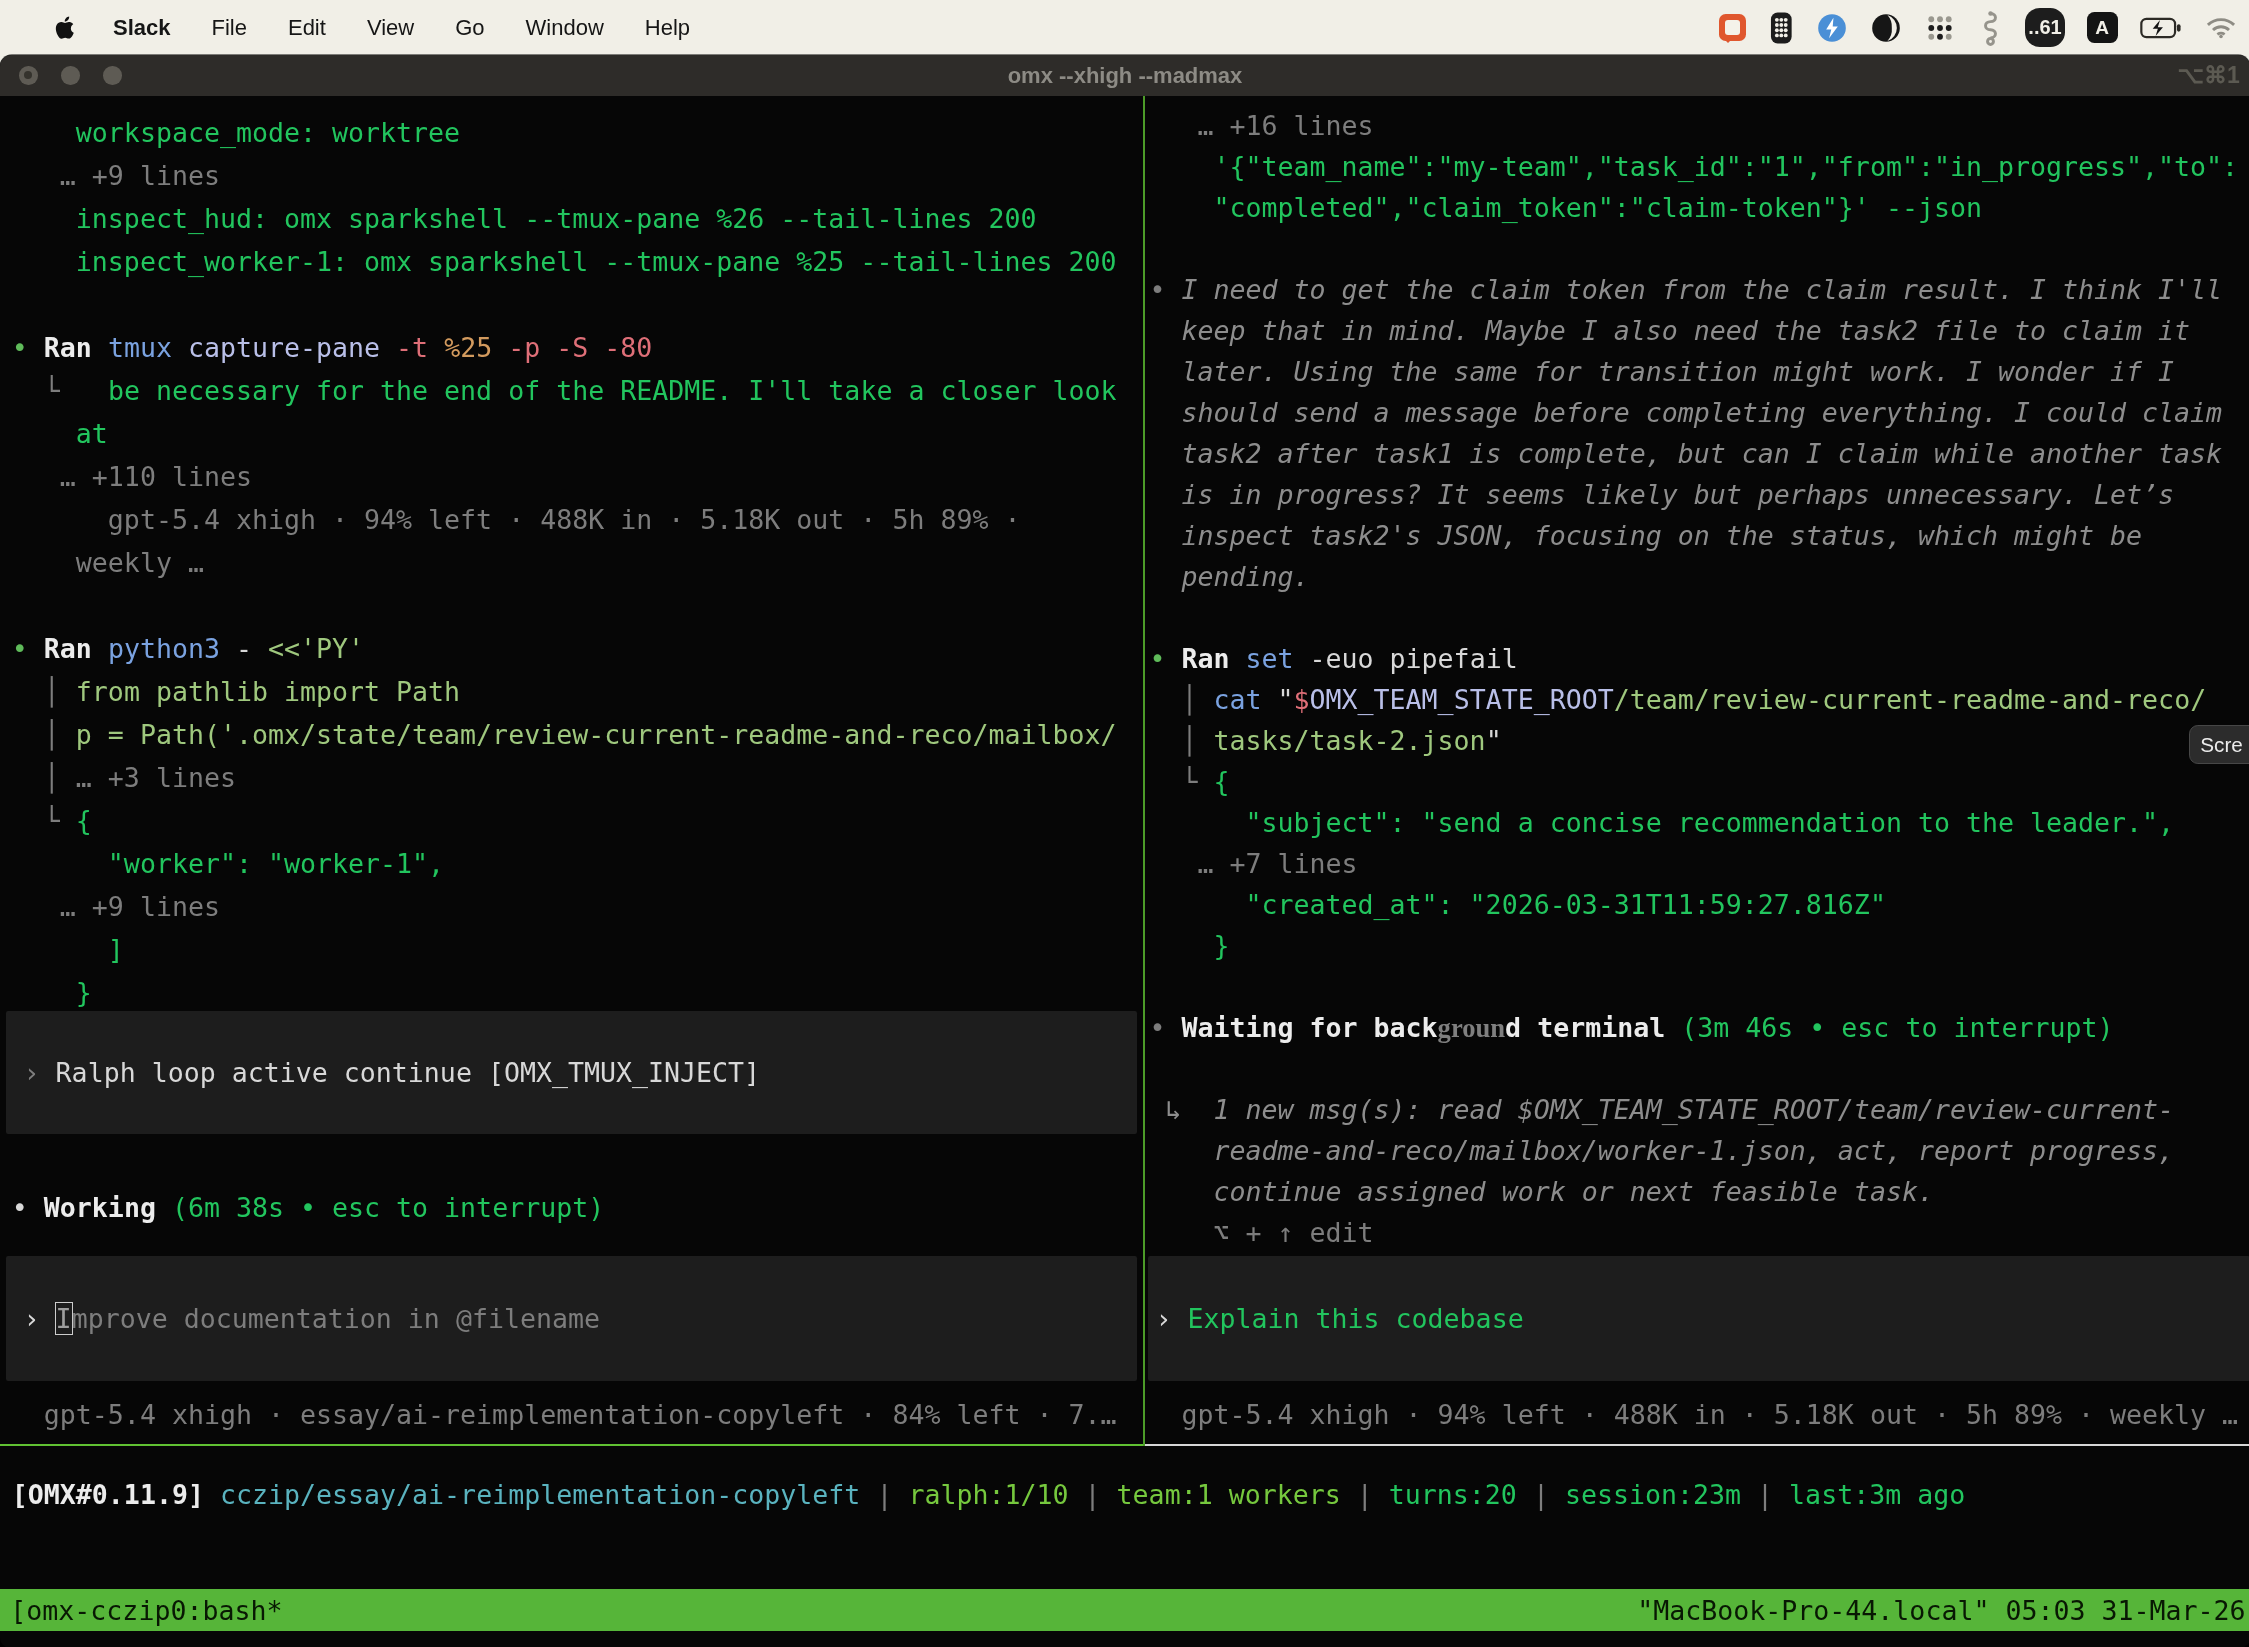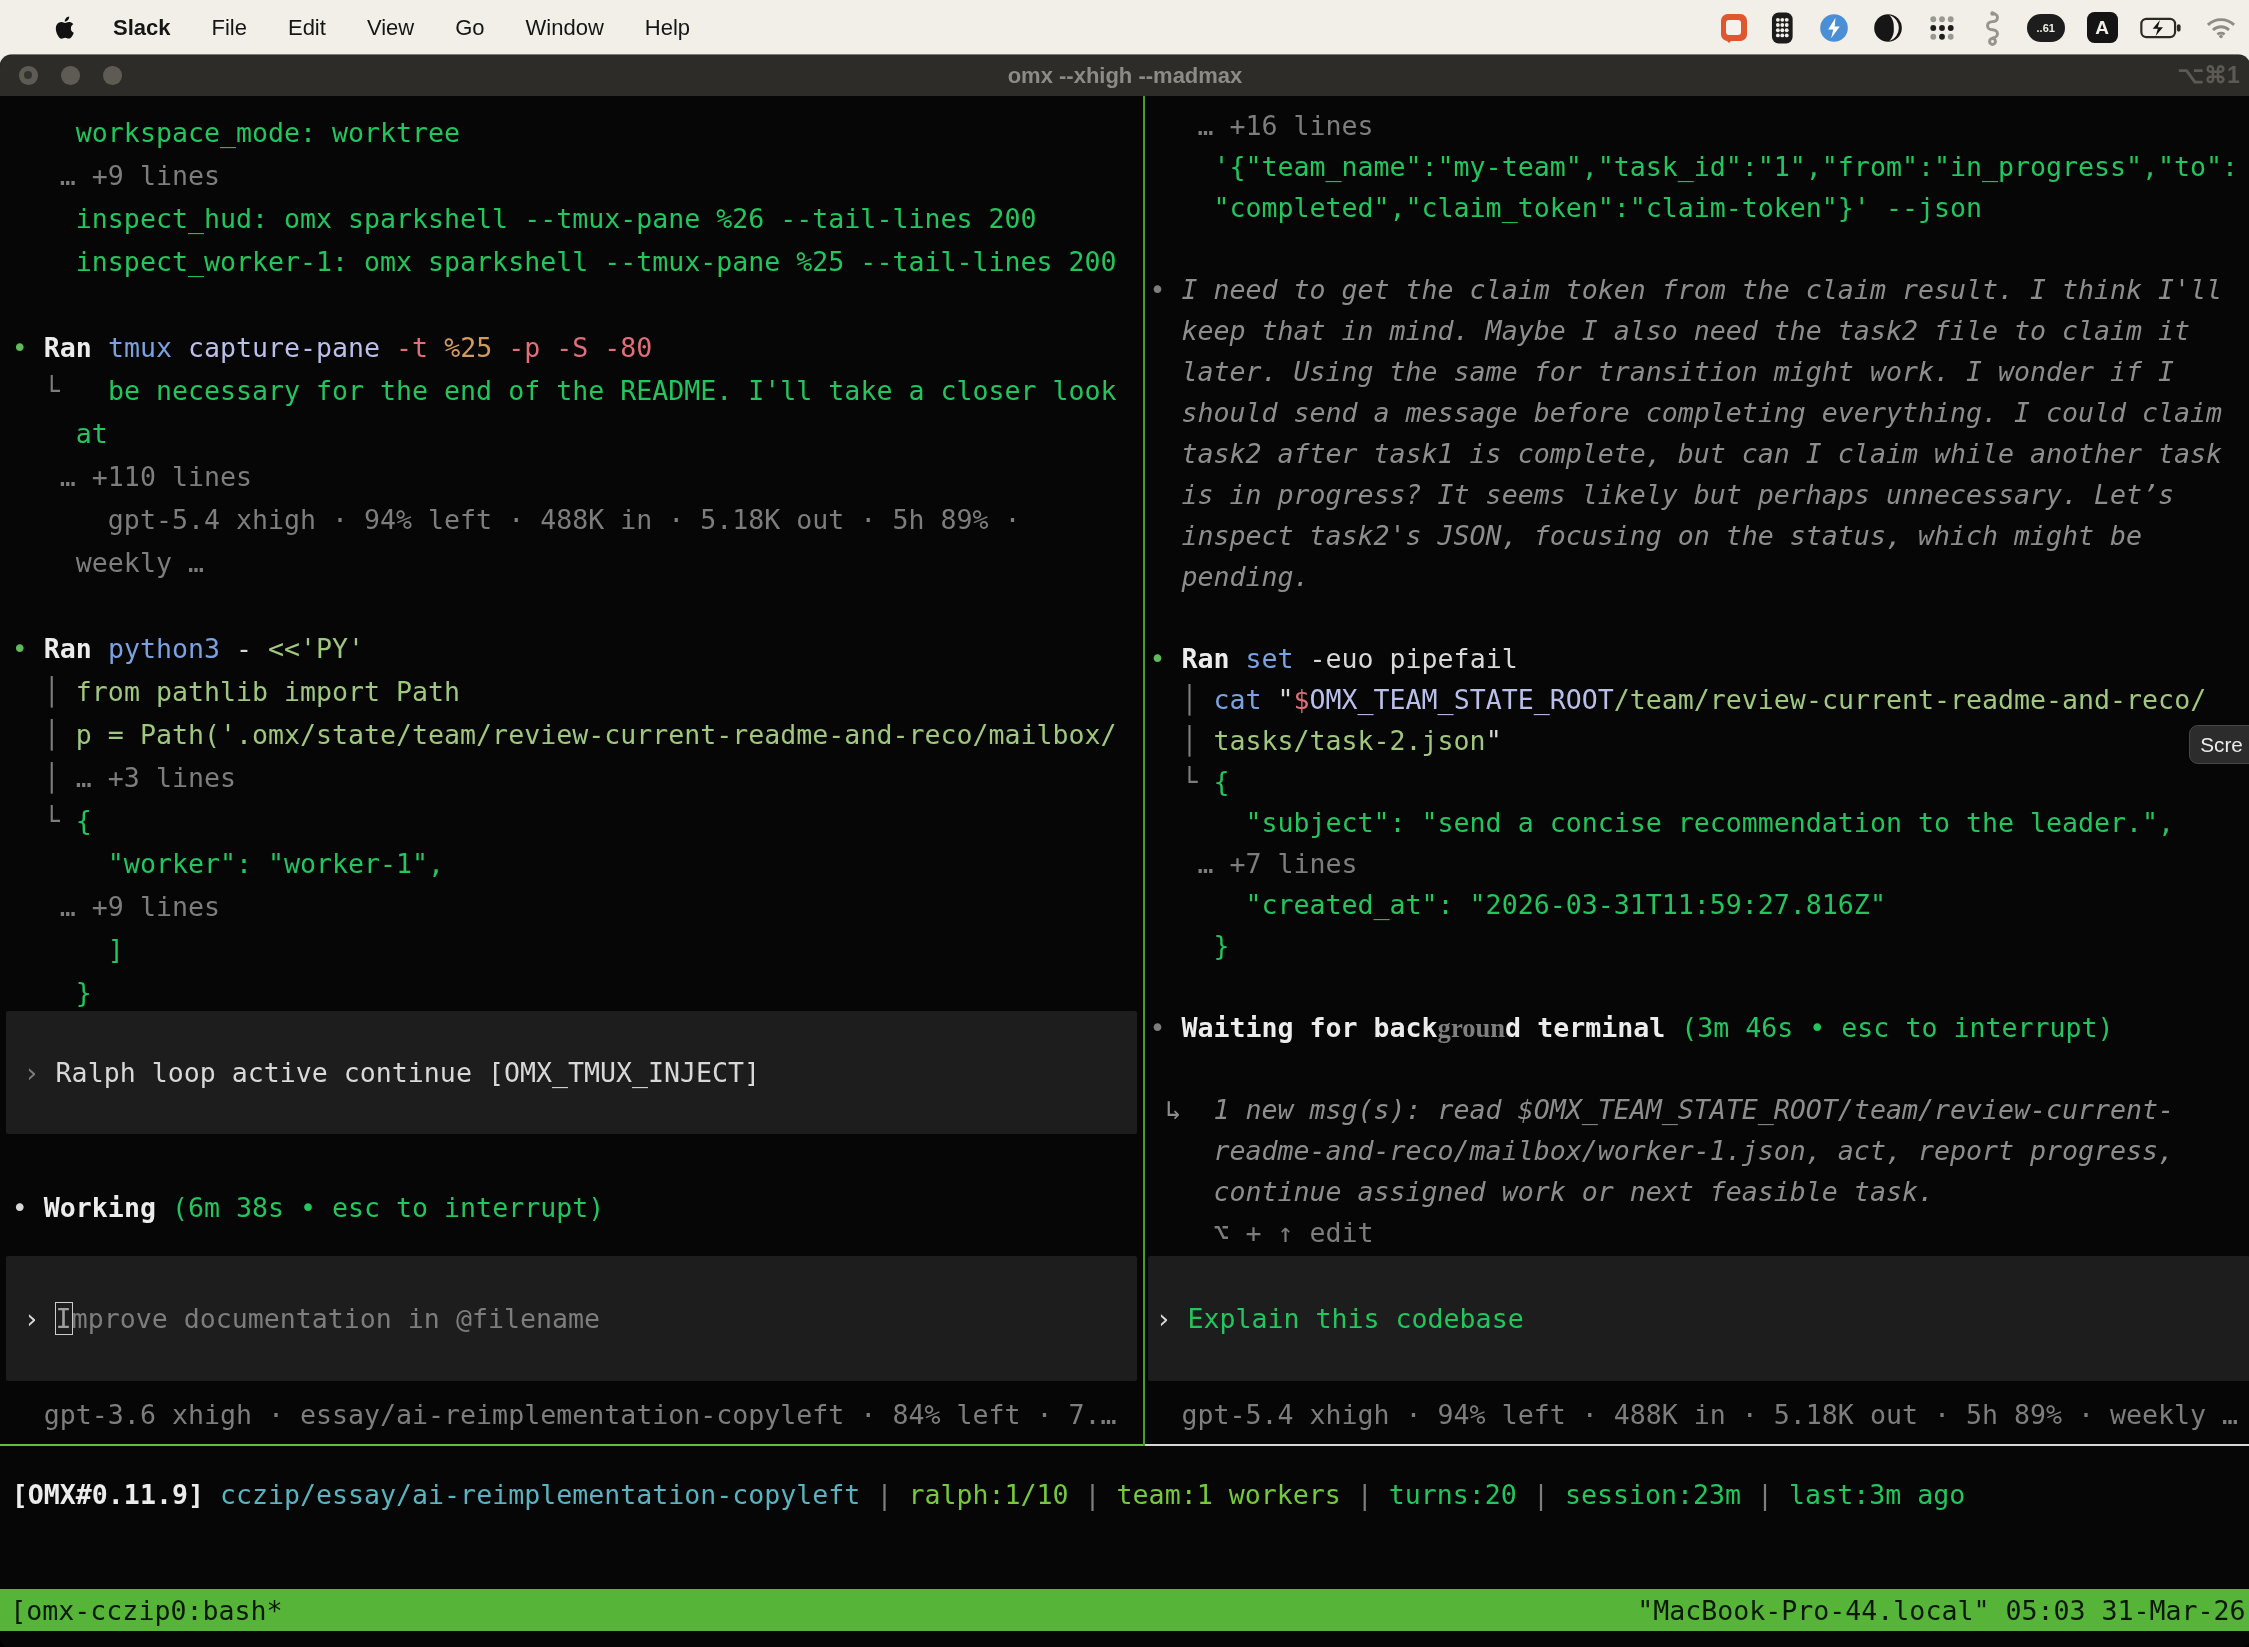--- a/index.html
+++ b/index.html
@@ -10,22 +10,22 @@
            font-family:"Liberation Sans",sans-serif;color:#161616;}
   .menubar-inner{position:absolute;left:0;top:0;right:0;height:55px;display:flex;align-items:center;}
   .apple{margin-left:53px;display:flex;align-items:center;}
   .menu-item{font-size:22px;margin-left:41px;white-space:nowrap;}
   .menu-item.appname{font-weight:700;margin-left:38px;}
   .status-icons{position:absolute;right:13.3px;top:0;height:55px;display:flex;align-items:center;}
   .si{height:37px;display:flex;align-items:center;justify-content:center;margin-left:22px;position:relative;}
   .hey{width:26.6px;height:26.6px;background:#e0572e;border-radius:6.6px;position:relative;}
   .hey::before{content:"";position:absolute;inset:5.9px;background:#f4f2ea;border-radius:3px;}
   .hey::after{content:"";position:absolute;left:3.7px;bottom:-7.4px;border:5.2px solid transparent;border-top-color:#e0572e;}
-  .badge61{min-width:32px;height:28px;background:#1d1d1d;color:#f1efe7;border-radius:14.8px;
-           display:flex;align-items:center;justify-content:center;font-size:11px;font-weight:700;padding:0 3px;}
+  .badge61{min-width:32px;height:39px;background:#1d1d1d;color:#f1efe7;border-radius:14.8px;
+           display:flex;align-items:center;justify-content:center;font-size:20px;font-weight:700;padding:0 3px;}
   .aapp{width:31px;height:31px;background:#141414;color:#f1efe7;border-radius:7.4px;
         display:flex;align-items:center;justify-content:center;font-size:19px;font-weight:700;}
   
   .window{position:absolute;left:0;top:55px;width:2250px;height:1593px;background:#050505;
           border-radius:11.8px 11.8px 10.3px 10.3px;overflow:hidden;box-shadow:0 0 0 0.7px rgba(0,0,0,.65);}
   .titlebar{position:absolute;left:0;top:0;width:100%;height:41px;background:#2e2c29;}
   .tl{position:absolute;top:11px;width:18.5px;height:18.5px;border-radius:50%;background:#5e5b54;}
   .tl.b1{left:19px;} .tl.b2{left:61px;} .tl.b3{left:103px;}
   .tl.b1::after{content:"";position:absolute;left:5.2px;top:5.2px;width:8px;height:8px;border-radius:50%;background:#35332d;}
   .wtitle{position:absolute;left:0;right:0;top:0;height:41px;display:flex;align-items:center;justify-content:center;
@@ -200,21 +200,21 @@
             <div class="trow"><span class="c-gy">      ]</span></div>
             <div class="trow"><span class="c-gy">    }</span></div>
           </div>
         <div class="band" style="top:915px;height:123px;">
           <span class="inner"><span class="c-dm">› </span><span class="c-wh">Ralph loop active continue [OMX_TMUX_INJECT]</span></span>
         </div>
         <div class="inner blockpre trow" style="top:1090px;"><span class="c-wh">• </span><span class="c-wb">Working</span><span class="c-gy"> (6m 38s • esc to interrupt)</span></div>
         <div class="band" style="top:1160px;">
           <span class="inner"><span><span class="c-wh">› </span></span><span class="cursor">I</span><span><span class="c-dm">mprove documentation in @filename</span></span></span>
         </div>
-        <div class="inner statusrow"><span class="c-dm">  gpt-3.6 xhigh · essay/ai-reimplementation-copyleft · 84% left · 7.…</span></div>
+        <div class="inner statusrow"><span class="c-dm">  gpt-5.4 xhigh · essay/ai-reimplementation-copyleft · 84% left · 7.…</span></div>
       </div>
 
       <div class="divider"></div>
 
       <div class="pane pane-right">
         <div class="inner blockpre" style="top:8.9px;">
             <div class="trow"><span class="c-dm">   … +16 lines</span></div>
             <div class="trow"><span class="c-gy">    '{"team_name":"my-team","task_id":"1","from":"in_progress","to":</span></div>
             <div class="trow"><span class="c-gy">    "completed","claim_token":"claim-token"}' --json</span></div>
             <div class="trow">&nbsp;</div>

